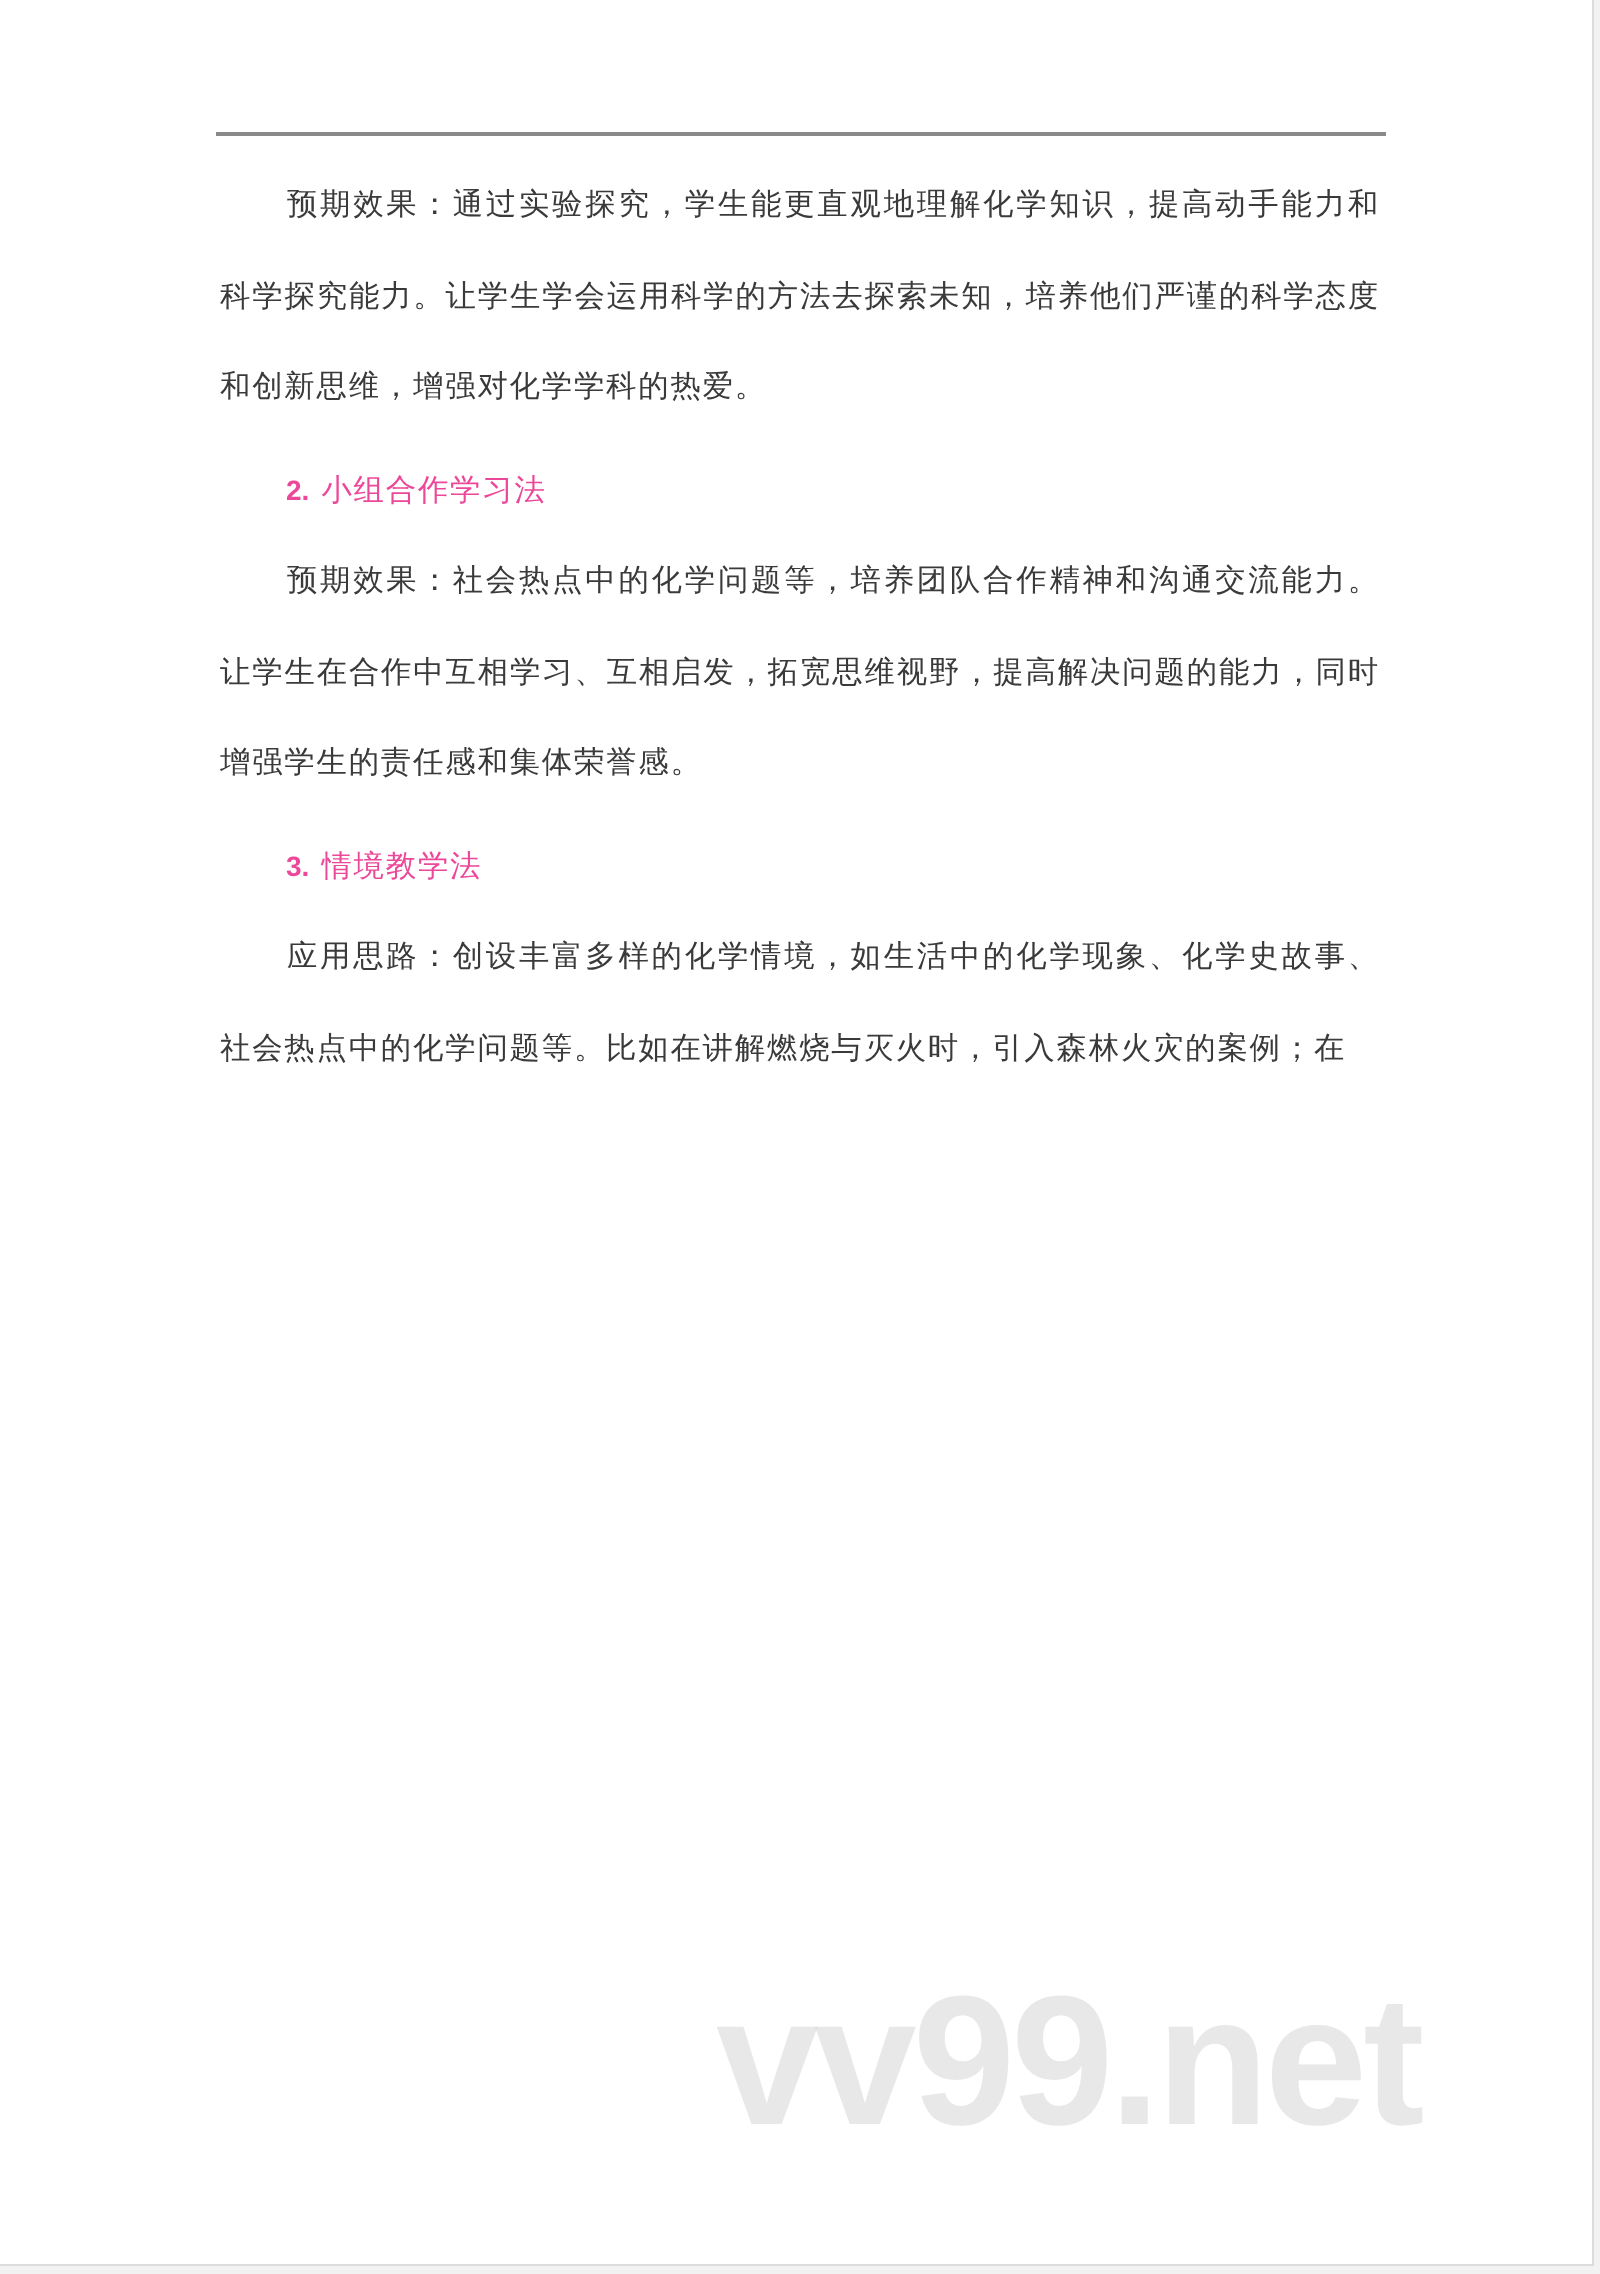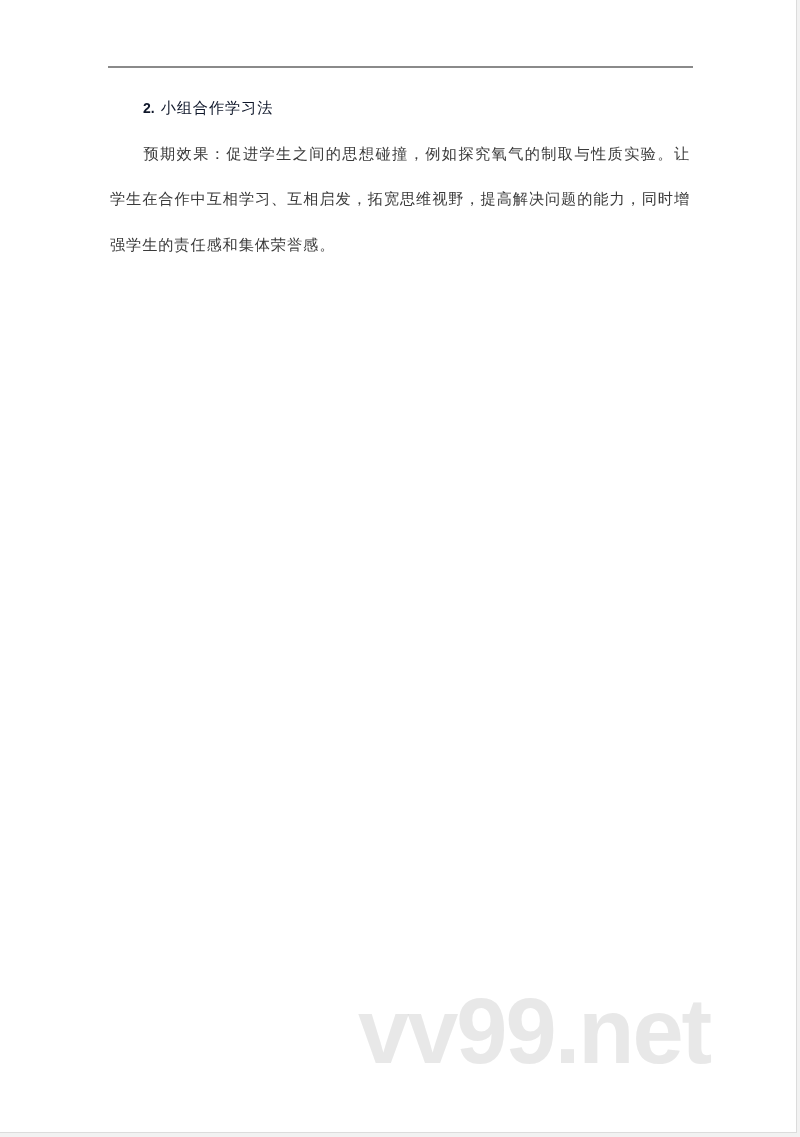--- a/index.html
+++ b/index.html
@@ -45,21 +45,21 @@
     margin: 0;
     line-height: 45.5px;
     text-indent: 2.2em;
     text-align: justify;
   }
   .para + .para { margin-top: 6px; }
   .heading {
     margin: 6px 0 0 0;
     line-height: 45.5px;
     padding-left: 33px;
-    color: #0f172a;
+    color: #ec4899;
   }
   .heading .num {
     font-family: "Liberation Sans", sans-serif;
     font-weight: bold;
     font-size: 14px;
     letter-spacing: 0;
     margin-right: 6px;
   }
   .watermark {
     position: absolute;
@@ -74,24 +74,29 @@
     line-height: 1;
   }
 </style>
 </head>
 <body>
 
 <div class="page">
   <div class="header-rule"></div>
 
   <div class="content">
+    <p class="para">预期效果：通过实验探究，学生能更直观地理解化学知识，提高动手能力和科学探究能力。让学生学会运用科学的方法去探索未知，培养他们严谨的科学态度和创新思维，增强对化学学科的热爱。</p>
 
     <div class="heading">
       <span class="num">2.</span><span>小组合作学习法</span>
     </div>
 
-    <p class="para">预期效果：促进学生之间的思想碰撞，例如探究氧气的制取与性质实验。让学生在合作中互相学习、互相启发，拓宽思维视野，提高解决问题的能力，同时增强学生的责任感和集体荣誉感。</p>
+    <p class="para">预期效果：社会热点中的化学问题等，培养团队合作精神和沟通交流能力。让学生在合作中互相学习、互相启发，拓宽思维视野，提高解决问题的能力，同时增强学生的责任感和集体荣誉感。</p>
 
+    <div class="heading">
+      <span class="num">3.</span><span>情境教学法</span>
+    </div>
 
+    <p class="para">应用思路：创设丰富多样的化学情境，如生活中的化学现象、化学史故事、社会热点中的化学问题等。比如在讲解燃烧与灭火时，引入森林火灾的案例；在</p>
   </div>
 
   <div class="watermark">vv99.net</div>
 </div>
 
 </body></html>

